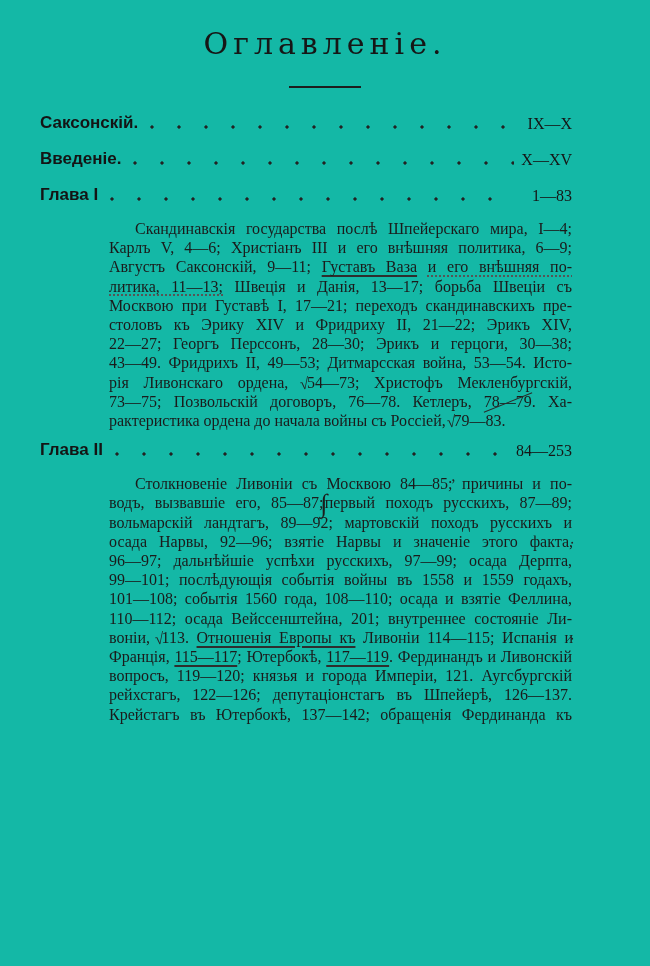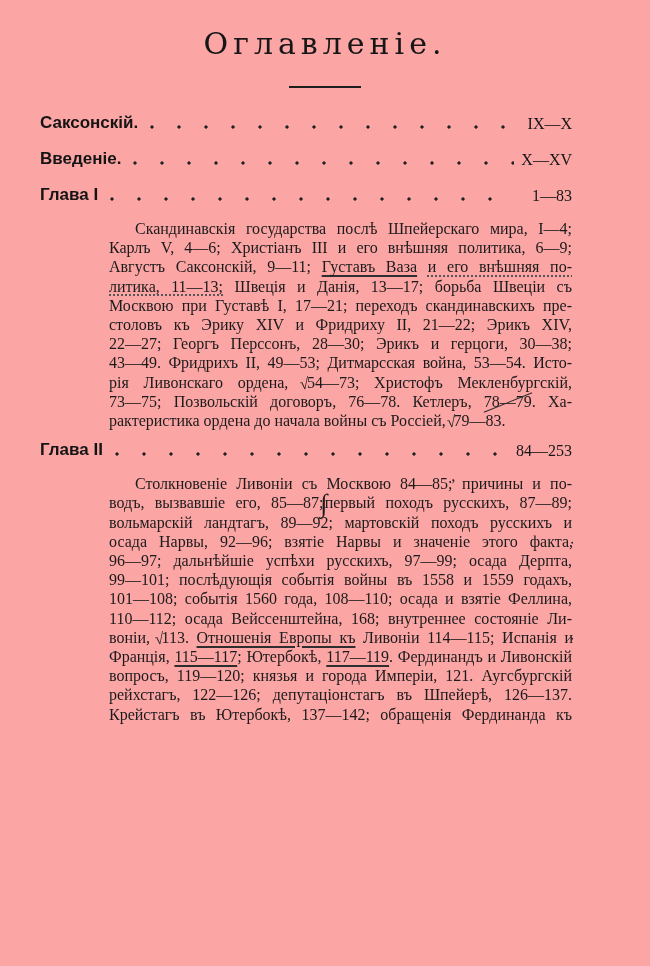--- a/index.html
+++ b/index.html
@@ -1,19 +1,19 @@
 <!DOCTYPE html>
 <html><head>
 <meta charset="utf-8">
 <style>
   html,body{margin:0;padding:0;background:#ffffff;}
   .page{
     position:relative;
     width:650px;height:966px;
-    background:#fca5a5;
+    background:#14b8a6;
     overflow:hidden;
     font-family:"Liberation Serif",serif;
     color:#1a1a1a;
     box-sizing:border-box;
   }
   .page-title{
     margin:26px 0 0 0;
     text-align:center;
     font-family:"DejaVu Serif",serif;
     font-weight:400;
@@ -114,21 +114,21 @@
     </div>
 
     <div class="chapter-summary">
         <div class="pline ind"><span>Столкновеніе Ливоніи съ Москвою 84—85;</span><span class="seg-m">’</span><span> причины и по-</span></div>
         <div class="pline"><span>водъ, вызвавшіе его, 85—87;</span><span class="seg-j">∫</span><span>первый походъ русскихъ, 87—89;</span></div>
         <div class="pline"><span>вольмарскій ландтагъ, 89—92; мартовскій походъ русскихъ и</span></div>
         <div class="pline"><span>осада Нарвы, 92—96; взятіе Нарвы и значеніе этого факта,</span><span class="seg-m">·</span></div>
         <div class="pline"><span>96—97; дальнѣйшіе успѣхи русскихъ, 97—99; осада Дерпта,</span></div>
         <div class="pline"><span>99—101; послѣдующія событія войны въ 1558 и 1559 годахъ,</span></div>
         <div class="pline"><span>101—108; событія 1560 года, 108—110; осада и взятіе Феллина,</span></div>
-        <div class="pline"><span>110—112; осада Вейссенштейна, 168; внутреннее состояніе Ли-</span></div>
+        <div class="pline"><span>110—112; осада Вейссенштейна, 201; внутреннее состояніе Ли-</span></div>
         <div class="pline"><span>воніи, </span><span class="seg-m">√</span><span>113. </span><span class="seg-u">Отношенія Европы къ</span><span> Ливоніи 114—115; Испанія и</span><span class="seg-m">·</span></div>
         <div class="pline"><span>Франція, </span><span class="seg-u">115—117</span><span>; Ютербокѣ, </span><span class="seg-u">117—119</span><span>. Фердинандъ и Ливонскій</span></div>
         <div class="pline"><span>вопросъ, 119—120; князья и города Имперіи, 121. Аугсбургскій</span></div>
         <div class="pline"><span>рейхстагъ, 122—126; депутаціонстагъ въ Шпейерѣ, 126—137.</span></div>
         <div class="pline"><span>Крейстагъ въ Ютербокѣ, 137—142; обращенія Фердинанда къ</span></div>
       </div>
 
   </div>
 </div>
 

